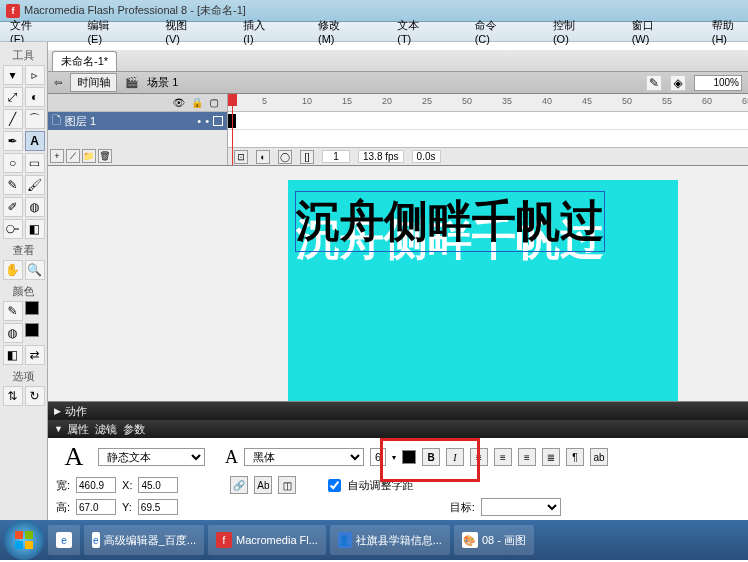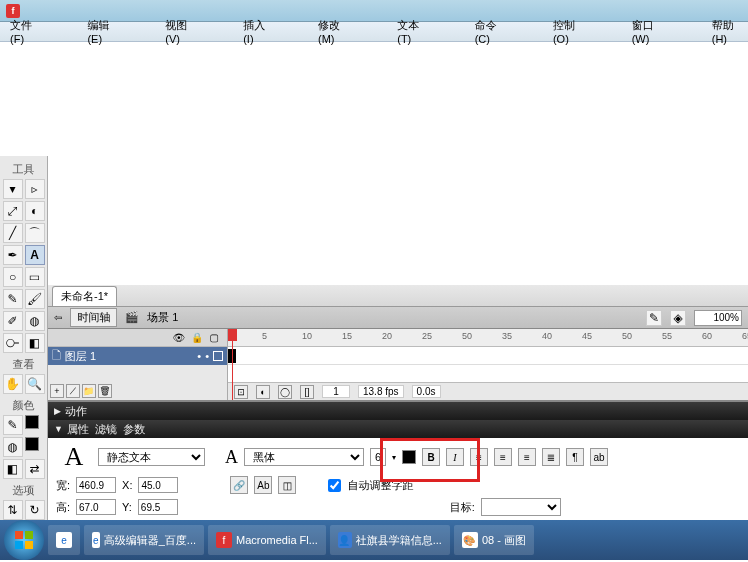--- a/index.html
+++ b/index.html
@@ -7,28 +7,28 @@
 
 
 .titlebar { height: 22px; background: linear-gradient(#b8d8e8, #9fc9e0); display: flex; align-items: center; padding: 0 6px; color: #333; border-bottom: 1px solid #7a9cb0; }
 .titlebar .icon { width: 14px; height: 14px; background: #d33; border-radius: 2px; margin-right: 4px; display: flex; align-items: center; justify-content: center; color: #fff; font-size: 9px; font-weight: bold; }
 
 
 .menubar { height: 20px; background: linear-gradient(#e8f0f8, #d8e4ec); display: flex; align-items: center; padding: 0 4px; border-bottom: 1px solid #b0c0d0; gap: 40px; }
 .menubar .mi { padding: 2px 6px; cursor: pointer; }
 
 
-.main { display: flex; height: 478px; align-items: flex-end; }
+.main { display: flex; height: 478px; }
 .toolpanel { width: 48px; background: #e8e8e8; border-right: 1px solid #aaa; display: flex; flex-direction: column; align-items: center; padding-top: 2px; }
 .tpsection { font-size: 11px; color: #555; margin: 4px 0 2px; text-align: center; }
 .toolgrid { display: grid; grid-template-columns: 20px 20px; gap: 2px; justify-content: center; }
 .tbtn { width: 20px; height: 20px; border: 1px solid #ccc; background: #f4f4f4; display: flex; align-items: center; justify-content: center; font-size: 12px; cursor: pointer; }
 .tbtn.sel { background: #cde; border-color: #89b; }
 
-.content { flex: 1; display: flex; flex-direction: column; background: #f0f0f0; }
+.content { flex: 1; display: flex; flex-direction: column; background: #f0f0f0; margin-top: 8px; }
 
 
 .doctabs { height: 22px; background: linear-gradient(#e8e8e8, #d8d8d8); display: flex; align-items: flex-end; padding-left: 4px; border-bottom: 1px solid #999; }
 .doctab { background: #fff; border: 1px solid #999; border-bottom: none; padding: 2px 8px; border-radius: 3px 3px 0 0; font-size: 11px; }
 
 
 .scenebar { height: 22px; background: linear-gradient(#d0d0d0, #c0c0c0); display: flex; align-items: center; padding: 0 6px; border-bottom: 1px solid #888; gap: 8px; }
 .scenebtn { background: #eee; border: 1px solid #999; padding: 1px 6px; font-size: 11px; cursor: pointer; }
 .scenebar .spacer { flex: 1; }
 .zoominput { width: 48px; height: 16px; border: 1px solid #999; font-size: 10px; text-align: right; padding-right: 2px; }
@@ -75,20 +75,21 @@
 .startbtn svg { width: 20px; height: 20px; }
 .taskitem { height: 30px; padding: 0 8px; background: rgba(255,255,255,0.15); border-radius: 2px; display: flex; align-items: center; gap: 4px; color: #fff; font-size: 11px; cursor: pointer; max-width: 120px; overflow: hidden; white-space: nowrap; }
 .taskitem .ticon { width: 16px; height: 16px; background: #fff; border-radius: 2px; display: flex; align-items: center; justify-content: center; font-size: 10px; color: #333; }
 .swatch { width: 14px; height: 14px; border: 1px solid #888; }
 </style>
 </head>
 <body>
 
 <div class="titlebar">
   <div class="icon">f</div>
+  <span>Macromedia Flash Professional 8 - [未命名-1]</span>
 </div>
 
 <div class="menubar">
   <div class="mi">文件(F)</div>
   <div class="mi">编辑(E)</div>
   <div class="mi">视图(V)</div>
   <div class="mi">插入(I)</div>
   <div class="mi">修改(M)</div>
   <div class="mi">文本(T)</div>
   <div class="mi">命令(C)</div>

